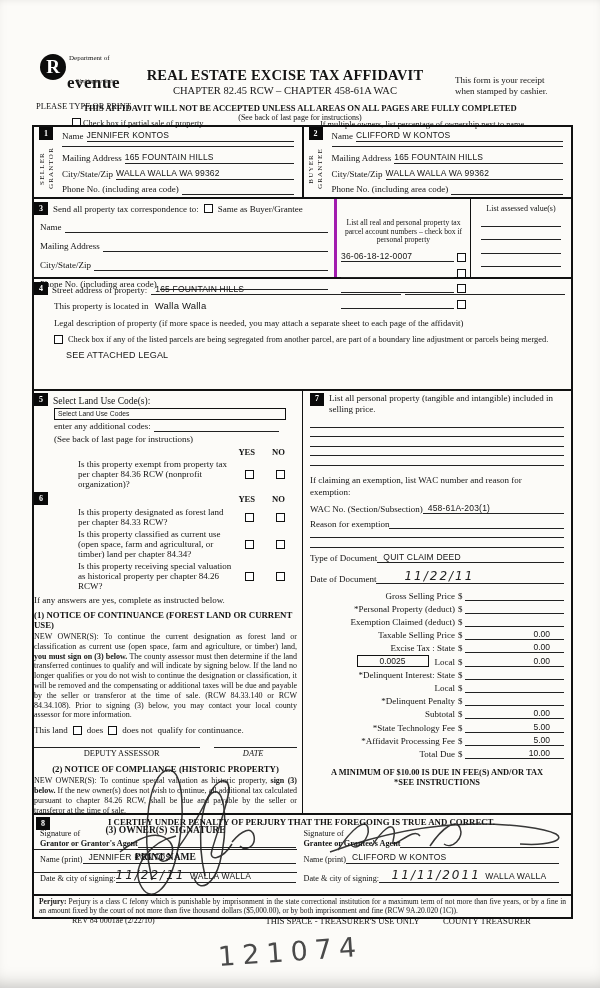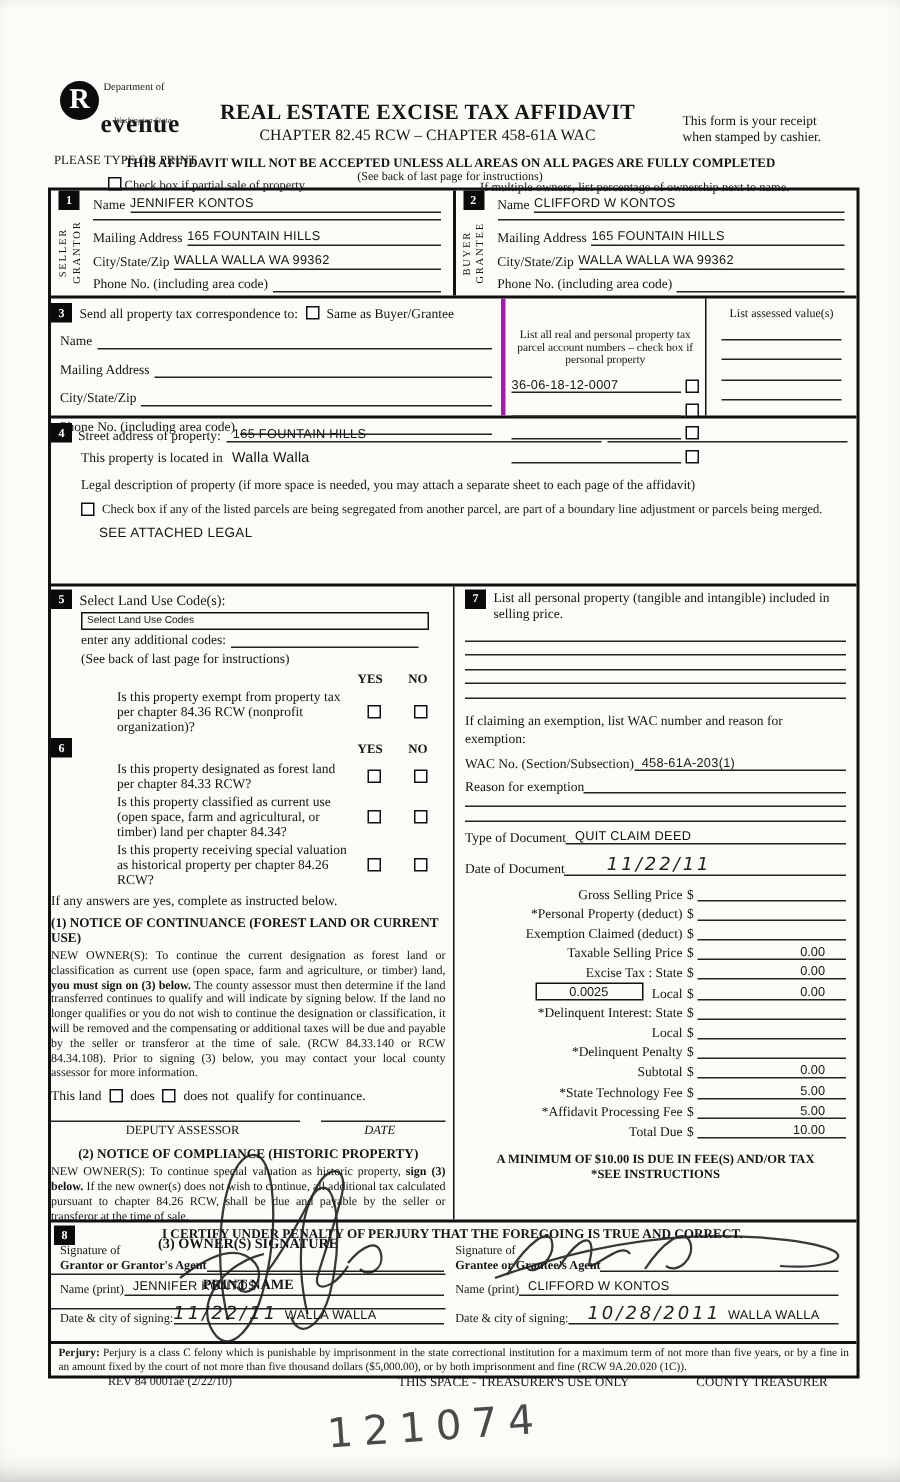--- a/index.html
+++ b/index.html
@@ -108,21 +108,21 @@
   .cert-cols { display:flex; margin-top:2px; }
   .cert-col { flex:1; padding:0 6px 0 2px; }
   .cert-col .sl { font-size:8.2px; line-height:9.5px; }
   .cert-line { display:flex; align-items:flex-end; line-height:12px; }
 
   .row-perj { border-top:2px solid #111; padding:1px 5px 2px 5px; font-size:7.5px; line-height:9px; text-align:justify; }
 
   .footer { position:absolute; top:916px; left:32px; width:541px; display:flex; font-size:8px;padding-left:40px; }
   .footer .f1 { width:170px; }
   .footer .f2 { flex:1; text-align:center; font-size:8.6px; }
-  .footer .f3 { width:130px; text-align:center; font-size:8.6px; }
+  .footer .f3 { width:130px; text-align:left; font-size:8.6px; }
 
   .stamp { position:absolute; top:936px; left:218px; font-family:"DejaVu Sans", sans-serif;
            font-size:27px; color:#4a4a4a; letter-spacing:7px; transform:rotate(-4deg); }
   .sig-overlay { position:absolute; inset:0; pointer-events:none; }
 </style>
 </head>
 <body>
 
 <div class="page">
 
@@ -505,21 +505,21 @@
           <div class="cert-line">
               <span class="b sl">Grantee or Grantee's Agent</span>
               <span class="flexline"></span>
             </div>
           <div class="cert-line" style="margin-top:3px;">
               <span class="sl">Name (print)</span>
               <span class="flexline typed" style="padding-left:6px;">CLIFFORD W KONTOS</span>
             </div>
           <div class="cert-line" style="margin-top:4px; height:15px;">
               <span class="sl">Date &amp; city of signing:</span>
-              <span class="flexline" style="text-align:center;"><span class="hand">10/28/2011</span>&nbsp;&nbsp;<span class="typed">WALLA WALLA</span></span>
+              <span class="flexline" style="text-align:center;"><span class="hand">11/11/2011</span>&nbsp;&nbsp;<span class="typed">WALLA WALLA</span></span>
             </div>
         </div>
       </div>
     </div>
 
     <div class="row-perj"><span class="b">Perjury:</span><span> Perjury is a class C felony which is punishable by imprisonment in the state correctional institution for a maximum term of not more than five years, or by a fine in an amount fixed by the court of not more than five thousand dollars ($5,000.00), or by both imprisonment and fine (RCW 9A.20.020 (1C)).</span></div>
   </div>
 
   <div class="footer">
     <span class="f1">REV 84 0001ae (2/22/10)</span>

